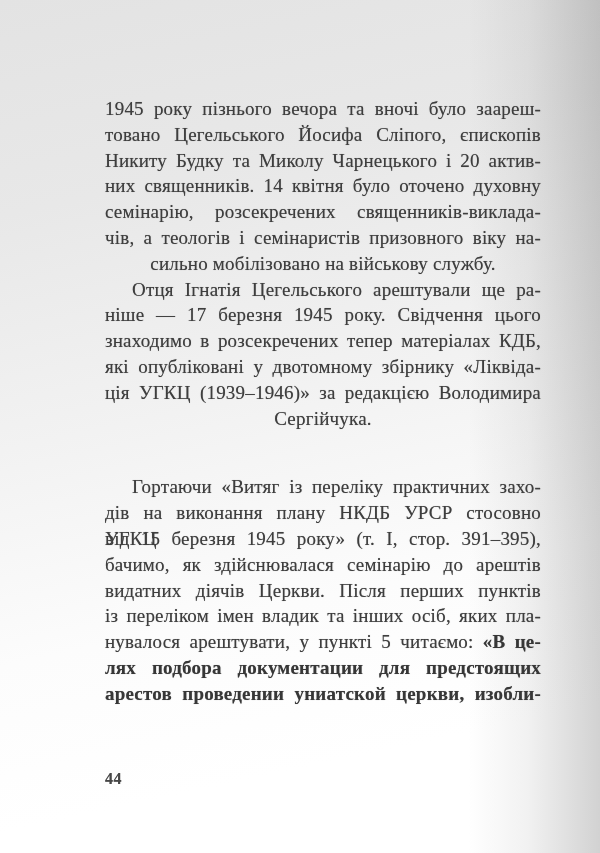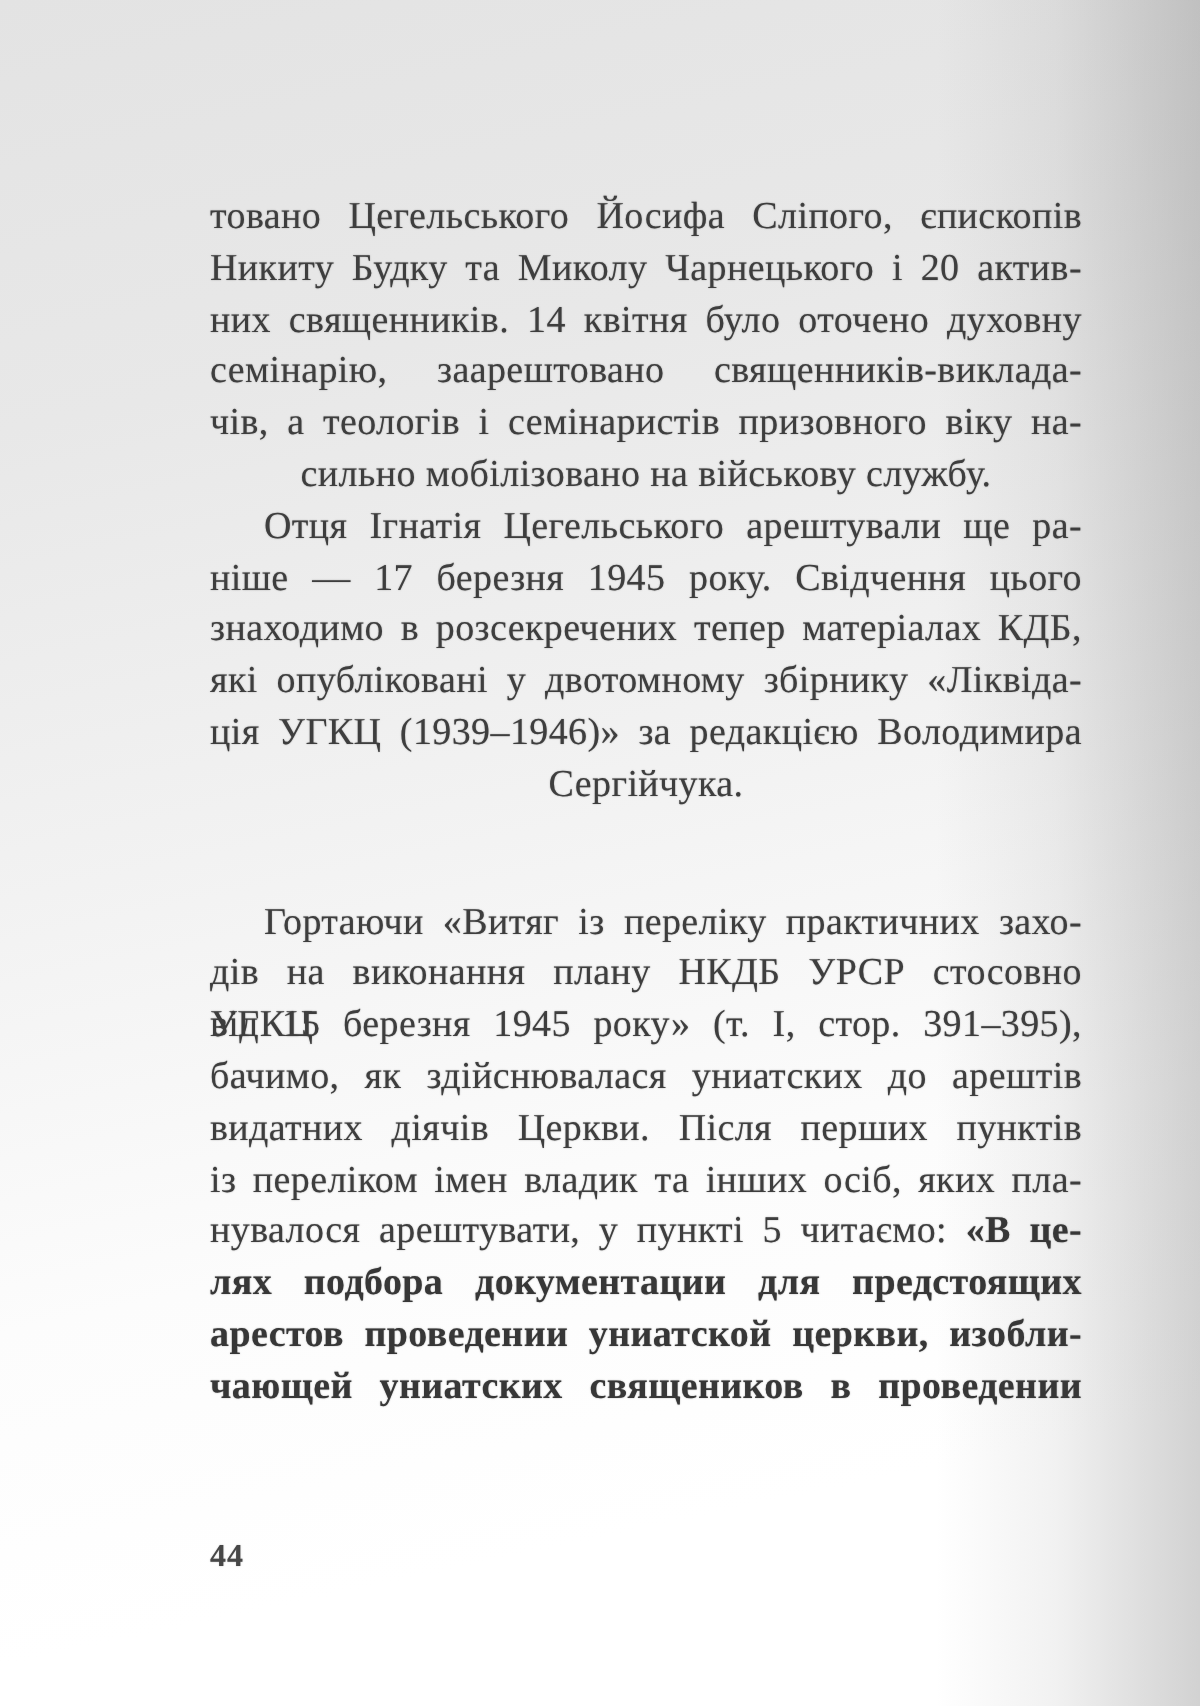--- a/index.html
+++ b/index.html
@@ -64,42 +64,42 @@
     text-shadow: 0 0 0.6px rgba(70,70,70,0.5);
     margin-top: 24px;
   }
 </style>
 </head>
 <body>
 
 <div class="page">
   <div class="text-block">
       <div class="para">
+        <div class="line just"><span class="seg">1945 року пізнього вечора та вночі було заареш-</span></div>
         <div class="line just"><span class="seg">товано Цегельського Йосифа Сліпого, єпископів</span></div>
         <div class="line just"><span class="seg">Никиту Будку та Миколу Чарнецького і 20 актив-</span></div>
         <div class="line just"><span class="seg">них священників. 14 квітня було оточено духовну</span></div>
-        <div class="line just"><span class="seg">семінарію, заарештовано священників-виклада-</span></div>
+        <div class="line just"><span class="seg">семінарію, розсекречених священників-виклада-</span></div>
         <div class="line just"><span class="seg">чів, а теологів і семінаристів призовного віку на-</span></div>
         <div class="line"><span class="seg">сильно мобілізовано на військову службу.</span></div>
       </div>
       <div class="para">
         <div class="line just indent"><span class="seg">Отця Ігнатія Цегельського арештували ще ра-</span></div>
         <div class="line just"><span class="seg">ніше — 17 березня 1945 року. Свідчення цього</span></div>
         <div class="line just"><span class="seg">знаходимо в розсекречених тепер матеріалах КДБ,</span></div>
         <div class="line just"><span class="seg">які опубліковані у двотомному збірнику «Ліквіда-</span></div>
         <div class="line just"><span class="seg">ція УГКЦ (1939–1946)» за редакцією Володимира</span></div>
         <div class="line"><span class="seg">Сергійчука.</span></div>
       </div>
       <div class="para gap">
         <div class="line just indent"><span class="seg">Гортаючи «Витяг із переліку практичних захо-</span></div>
         <div class="line just"><span class="seg">дів на виконання плану НКДБ УРСР стосовно УГКЦ</span></div>
         <div class="line just"><span class="seg">від 15 березня 1945 року» (т. І, стор. 391–395),</span></div>
-        <div class="line just"><span class="seg">бачимо, як здійснювалася униатских до арештів</span></div>
+        <div class="line just"><span class="seg">бачимо, як здійснювалася семінарію до арештів</span></div>
         <div class="line just"><span class="seg">видатних діячів Церкви. Після перших пунктів</span></div>
         <div class="line just"><span class="seg">із переліком імен владик та інших осіб, яких пла-</span></div>
         <div class="line just"><span class="seg">нувалося арештувати, у пункті 5 читаємо: </span><span class="seg bold">«В це-</span></div>
         <div class="line just"><span class="seg bold">лях подбора документации для предстоящих</span></div>
         <div class="line just"><span class="seg bold">арестов проведении униатской церкви, изобли-</span></div>
-        <div class="line just"><span class="seg bold">чающей униатских священиков в проведении</span></div>
       </div>
     </div>
   <div class="page-number">44</div>
 </div>
 
 </body></html>

